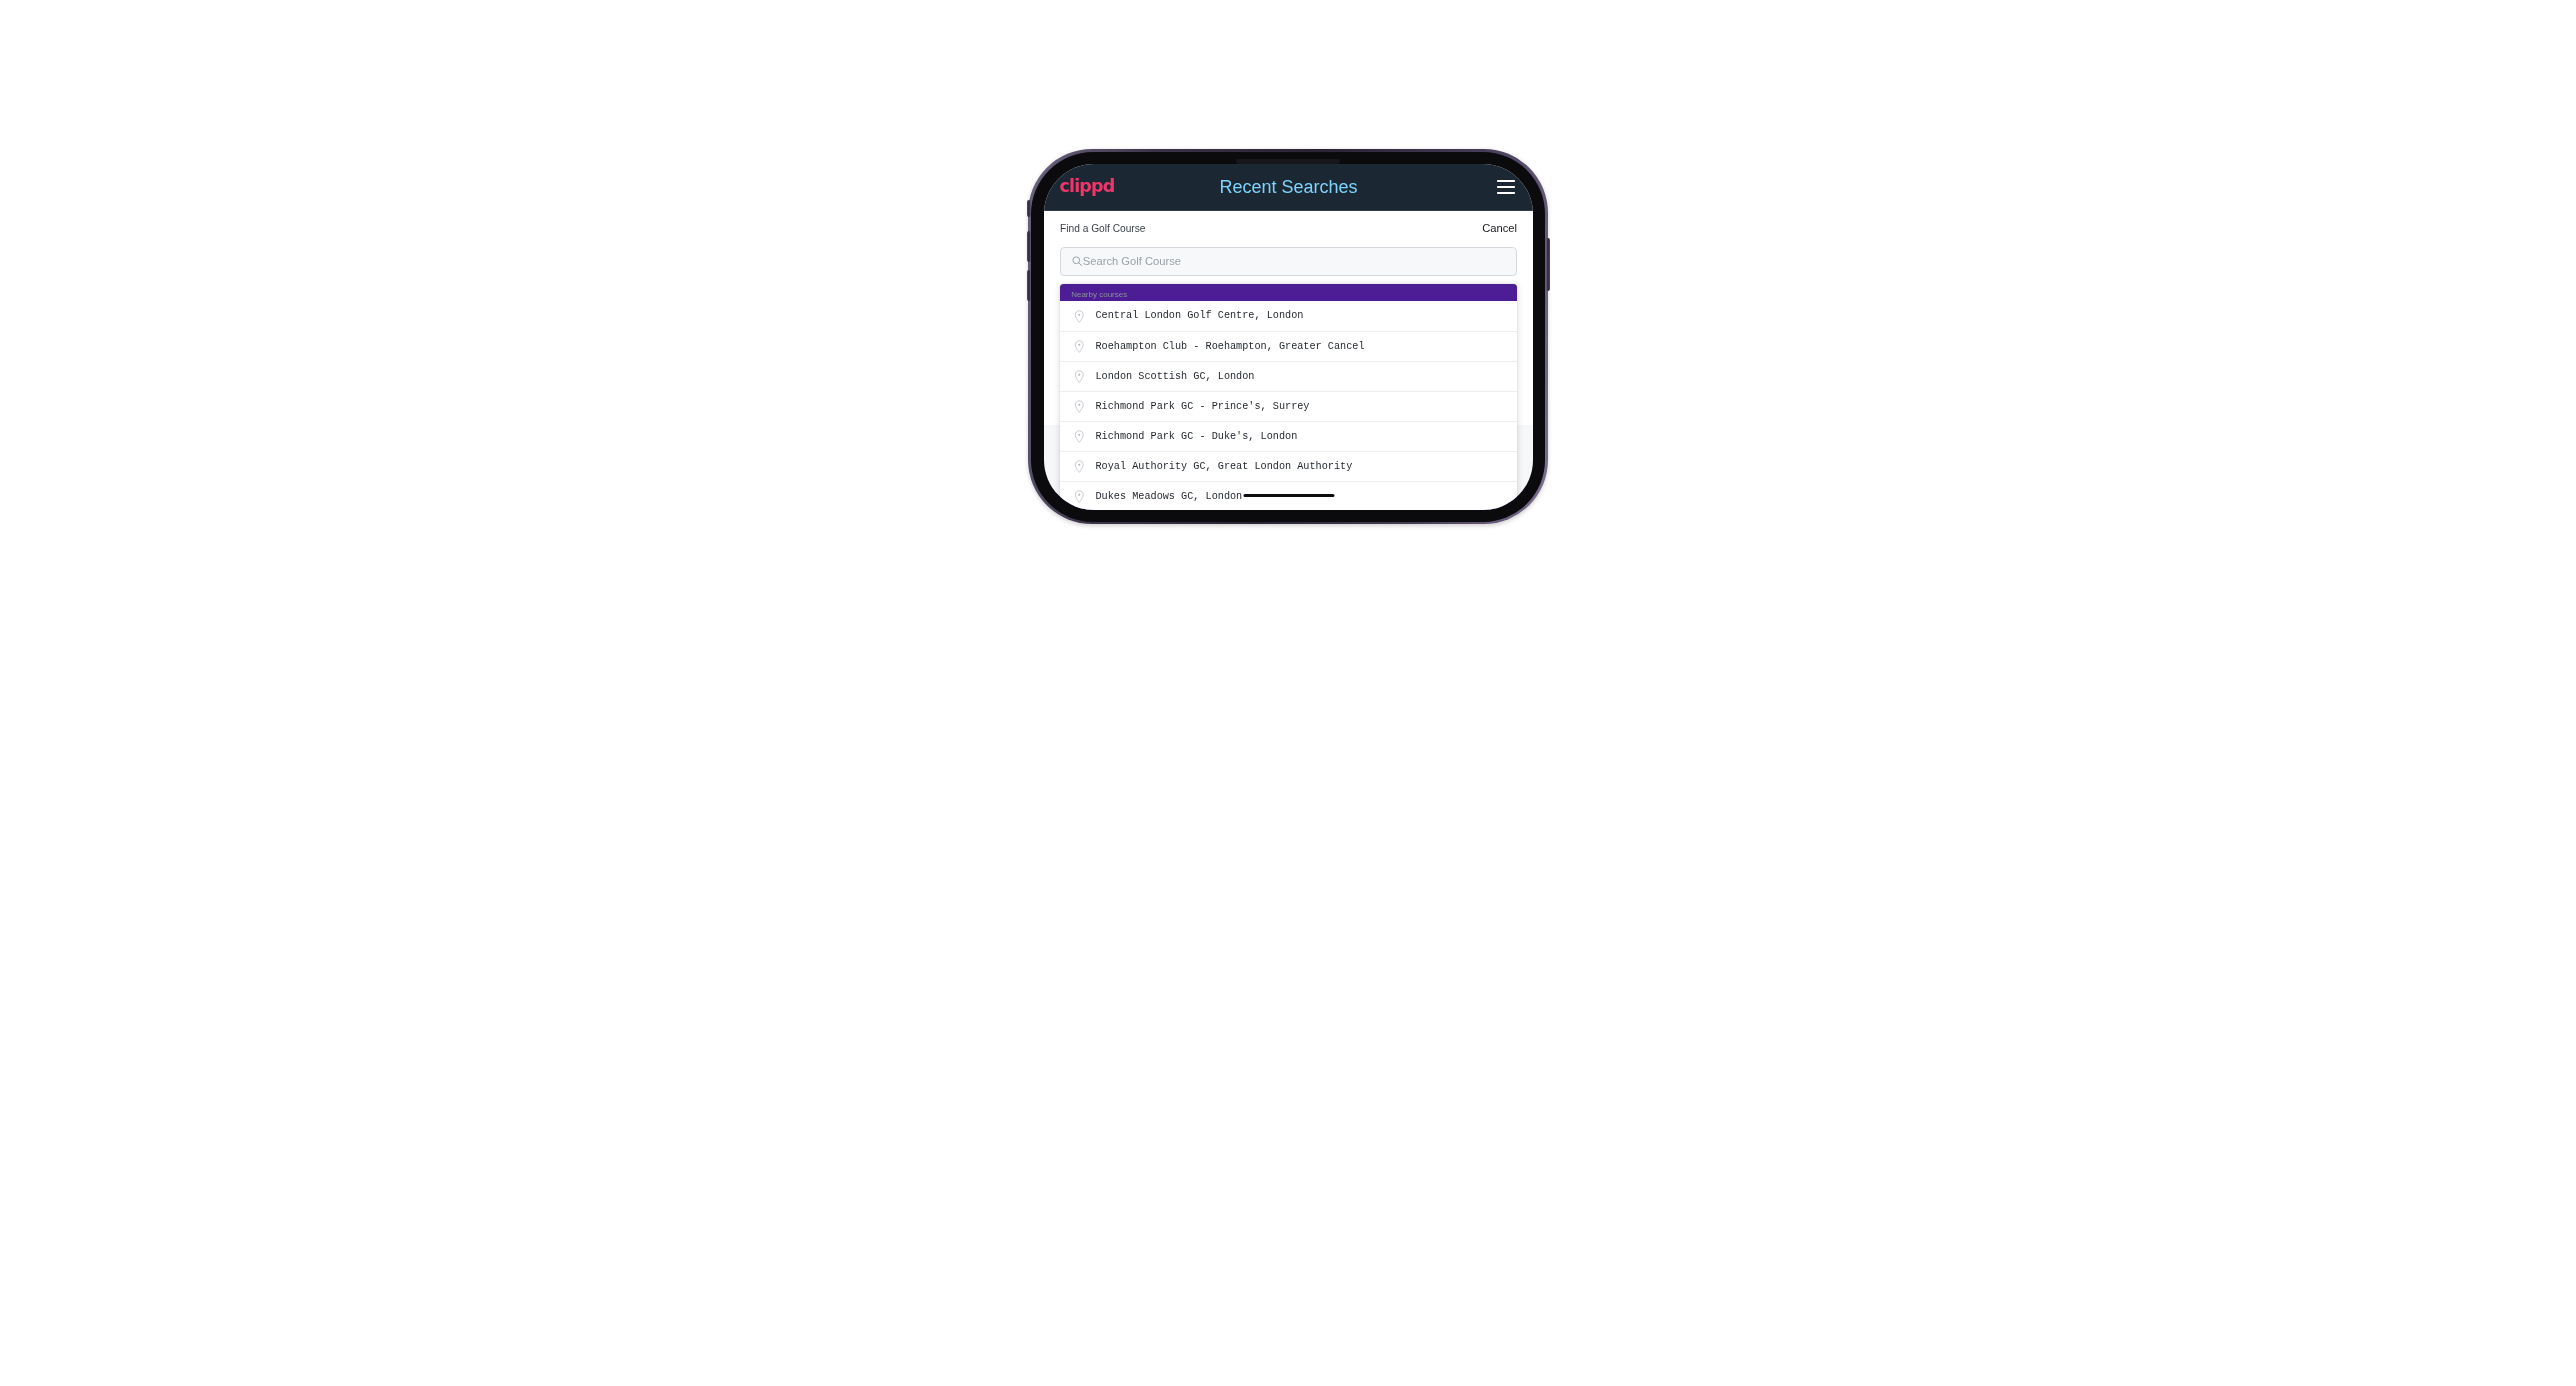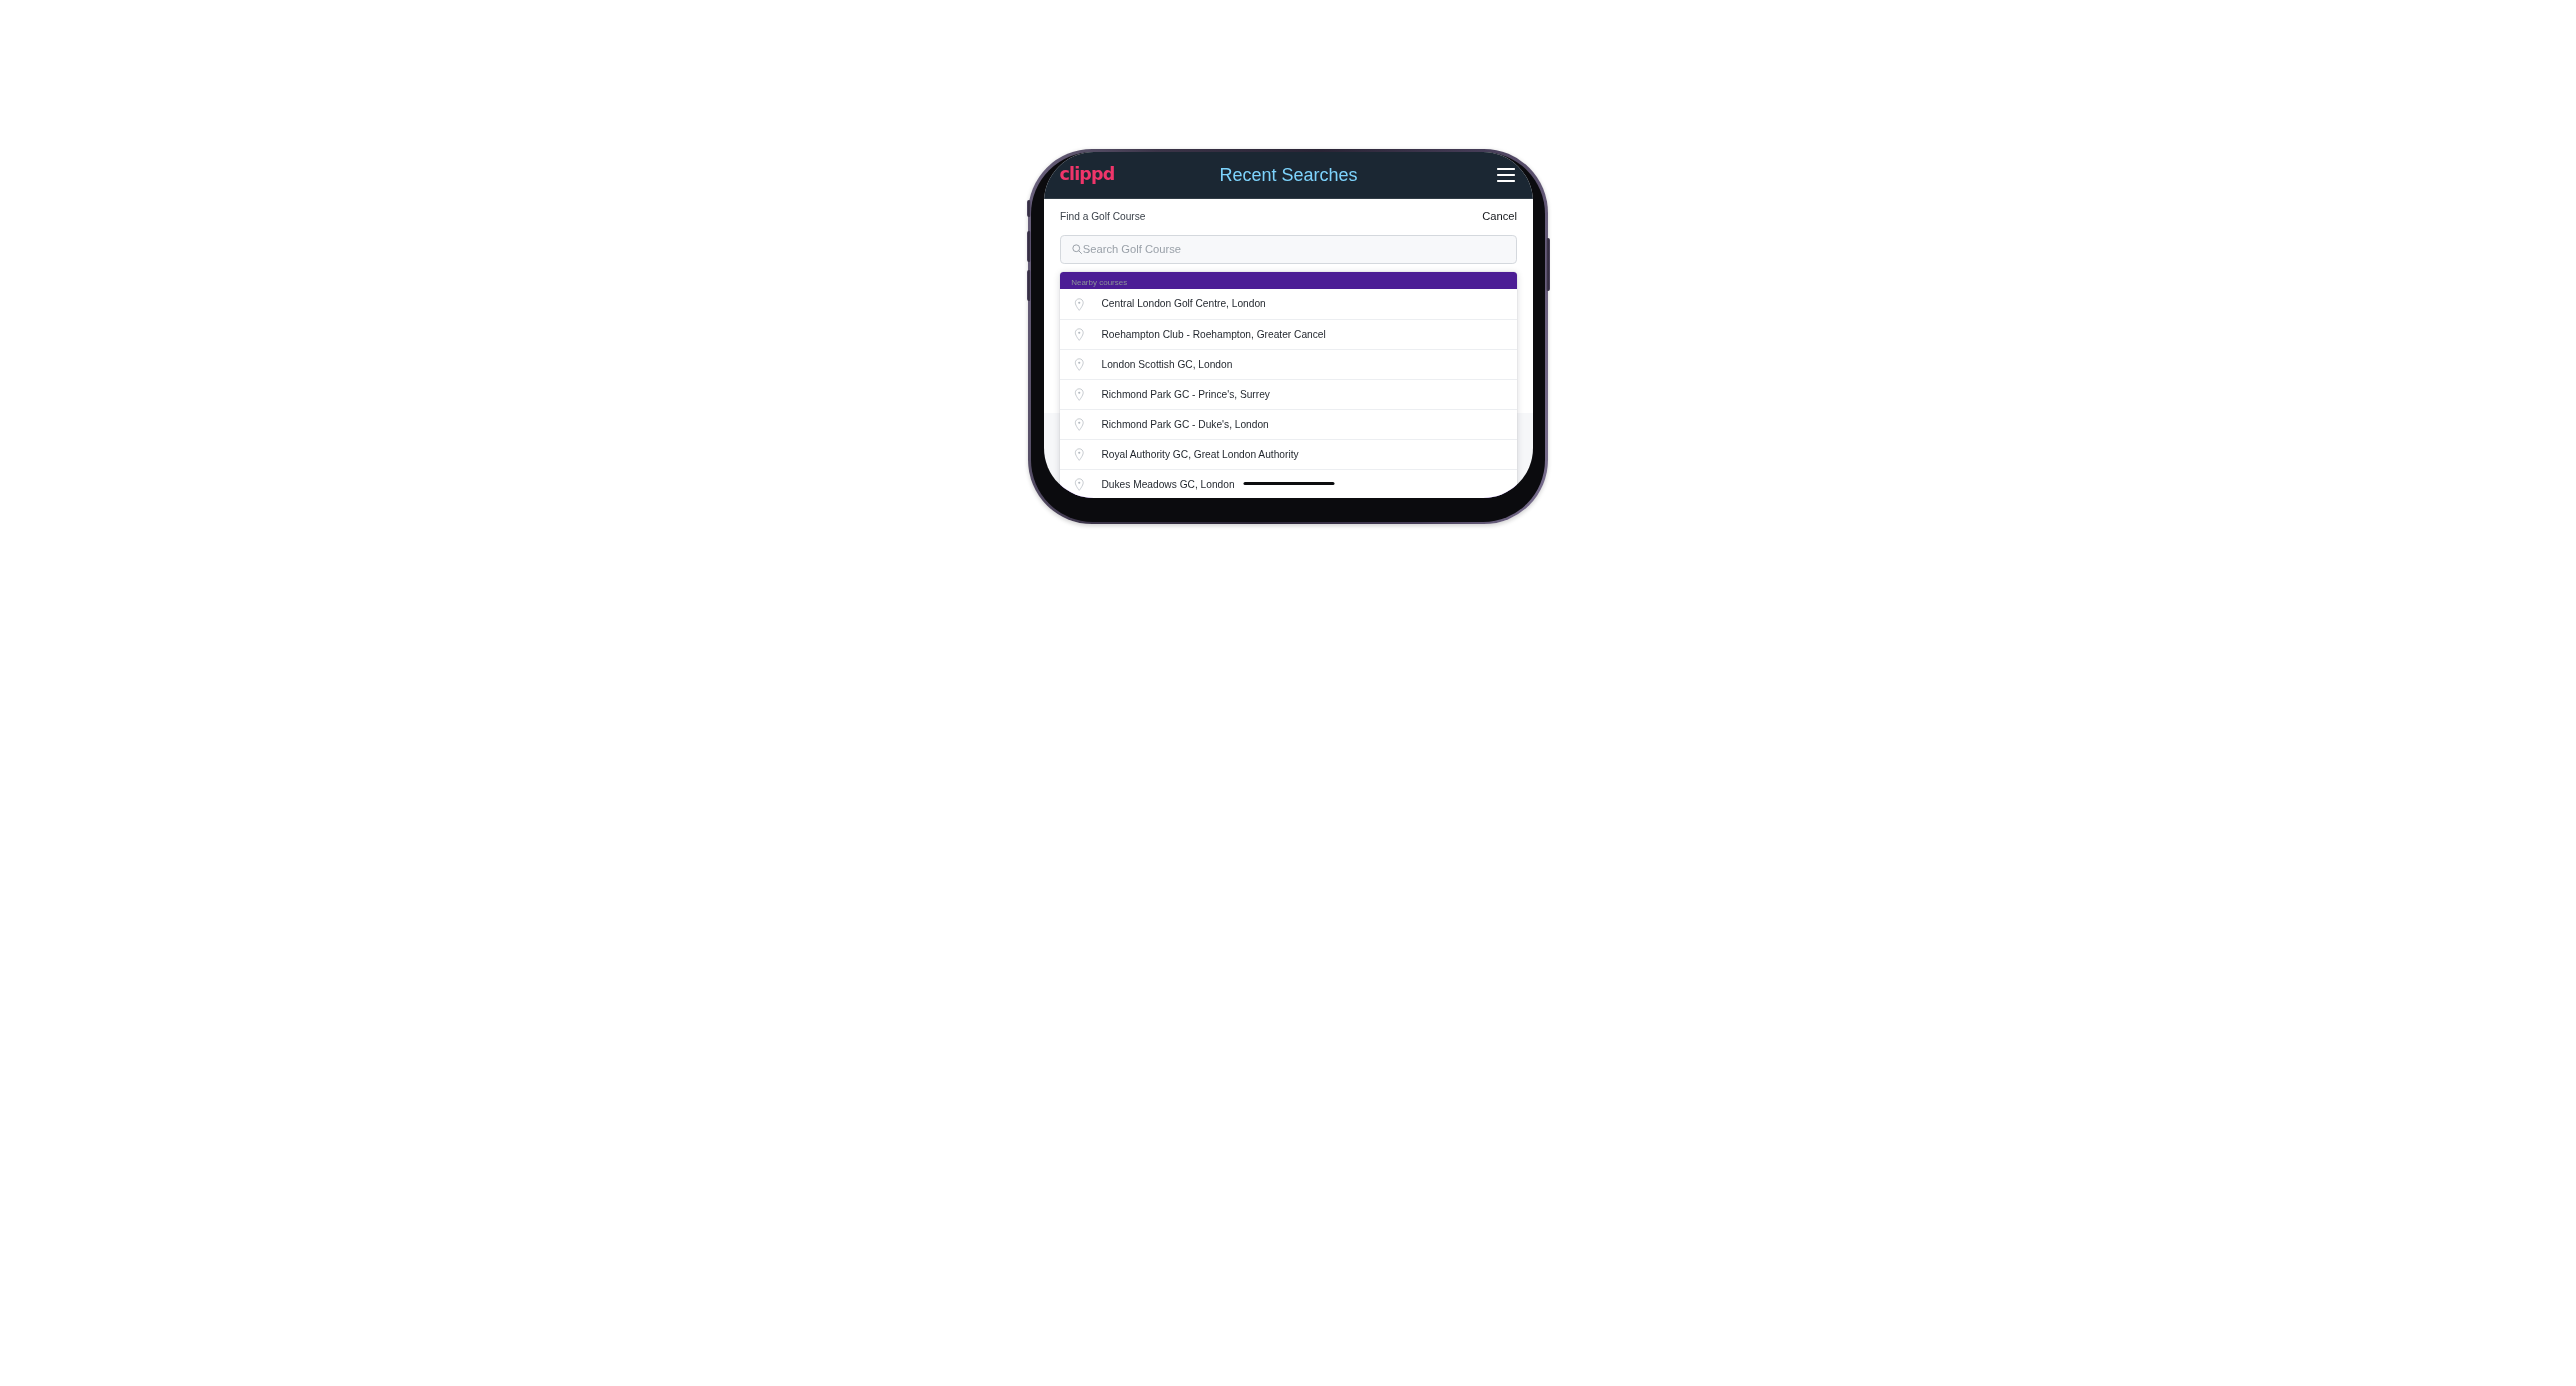--- a/index.html
+++ b/index.html
@@ -20,21 +20,21 @@
   }
   .phone-body {
     position:absolute;
     left:1031px; top:152px;
     width:514px; height:370px;
     border-radius:62px;
     background:#0b0b0e;
   }
   .screen {
     position:absolute;
-    left:1044px; top:152px;
+    left:1044px; top:164px;
     width:489px; height:346px;
     border-radius:50px;
     background:#f6f7f9;
     overflow:hidden;
   }
   
   .btn-side {
     position:absolute;
     background:linear-gradient(90deg,#554c68,#2b2536 50%,#6a5f80);
     border-radius:2.1px;
@@ -141,26 +141,27 @@
     overflow:hidden;
   }
   .results-label {
     font-size:8px;
     color:#8b9198;
     padding:6.3px 0 2.1px 11.2px;
   }
   .result-row {
     display:flex;
     align-items:center;
-    gap:17px;
+    gap:11px;
     padding:5.6px 14px 5.6px 14px;
     min-height:30px;
     border-top:0.7px solid #eceef1;
     cursor:pointer;
     background:#fff;
+    font-family:Liberation Mono, monospace;
   }
   .result-row.first { border-top:none; }
   .pin { flex:0 0 auto; width:10.5px; height:13.3px; }
   .result-text {
     font-size:10.2px;
     color:#1f242b;
     line-height:1.38;
   }
 
   

